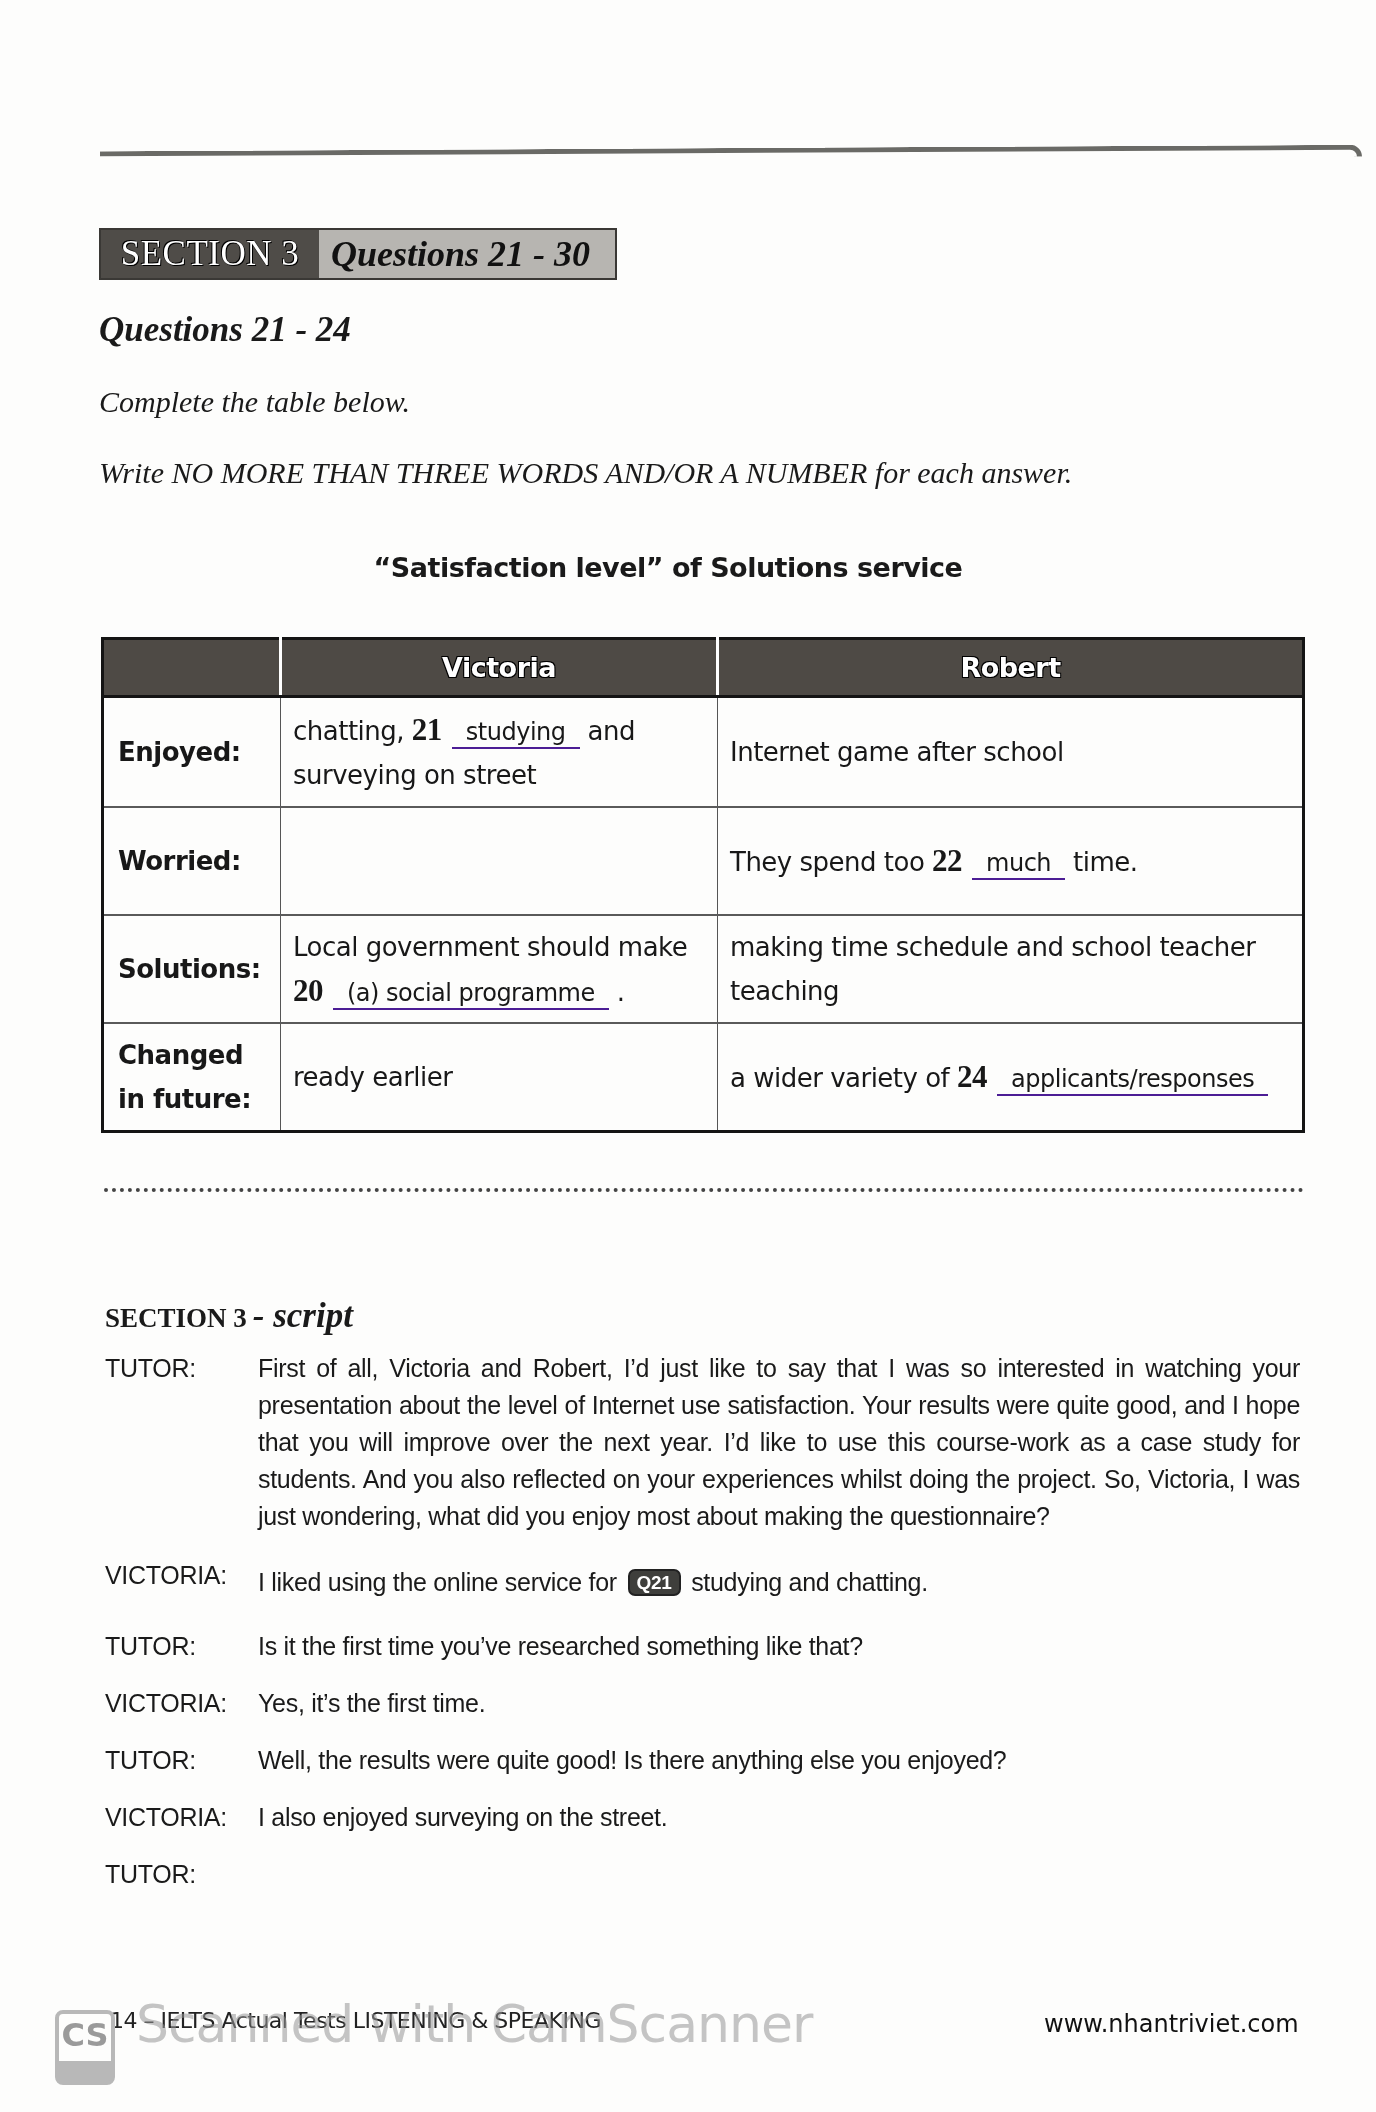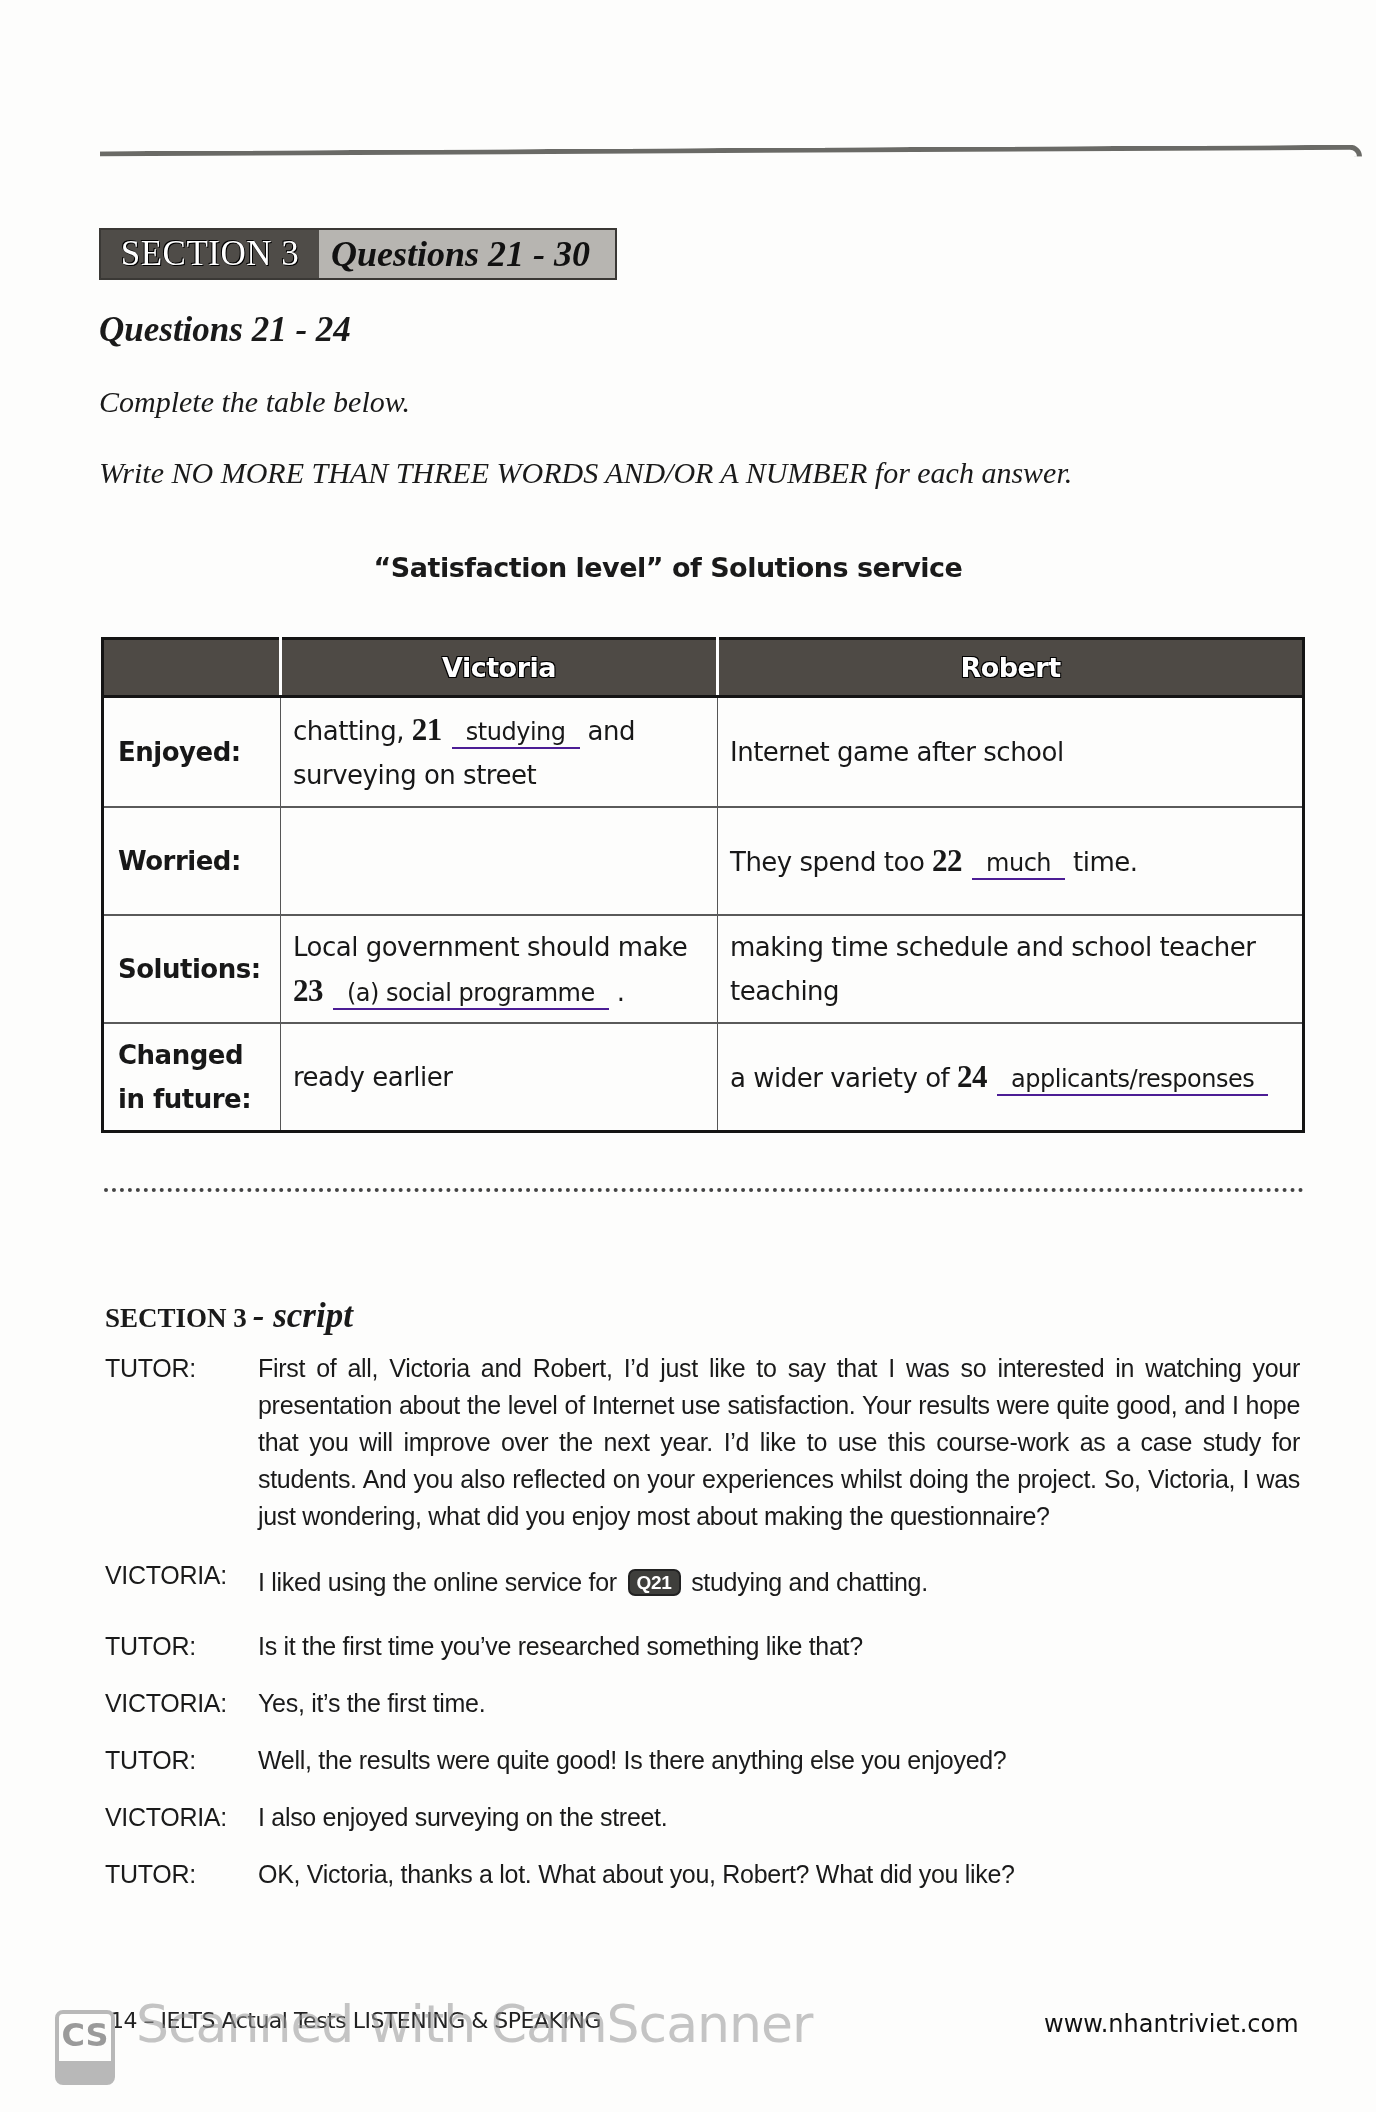--- a/index.html
+++ b/index.html
@@ -131,21 +131,21 @@
       <td class="col-v"></td>
       <td>
         <span>They spend too</span>
         <span class="qnum">22</span><span class="ans">much</span><span>time.</span>
       </td>
     </tr>
     <tr class="r3">
       <td>Solutions:</td>
       <td class="col-v">
         <span>Local government should make</span><br>
-        <span class="qnum">23</span><span class="ans">(a) social programme</span><span>.</span>
+        <span class="qnum">20</span><span class="ans">(a) social programme</span><span>.</span>
       </td>
       <td>making time schedule and school teacher teaching</td>
     </tr>
     <tr class="r4">
       <td>Changed in future:</td>
       <td class="col-v">ready earlier</td>
       <td>
         <span>a wider variety of</span>
         <span class="qnum">24</span><span class="ans">applicants/responses</span>
       </td>
@@ -183,21 +183,20 @@
   <div class="line">
     <div class="who">TUTOR:</div>
     <div class="said">Well, the results were quite good! Is there anything else you enjoyed?</div>
   </div>
   <div class="line">
     <div class="who">VICTORIA:</div>
     <div class="said">I also enjoyed surveying on the street.</div>
   </div>
   <div class="line">
     <div class="who">TUTOR:</div>
-    <div class="said">OK, Victoria, thanks a lot. What about you, Robert? What did you like?</div>
   </div>
 </div>
 
 <div class="abs footer-left">14 – IELTS Actual Tests LISTENING &amp; SPEAKING</div>
 <div class="abs footer-right">www.nhantriviet.com</div>
 
 <div class="abs cs-logo">CS</div>
 <div class="abs watermark">Scanned with CamScanner</div>
 
 </body></html>

